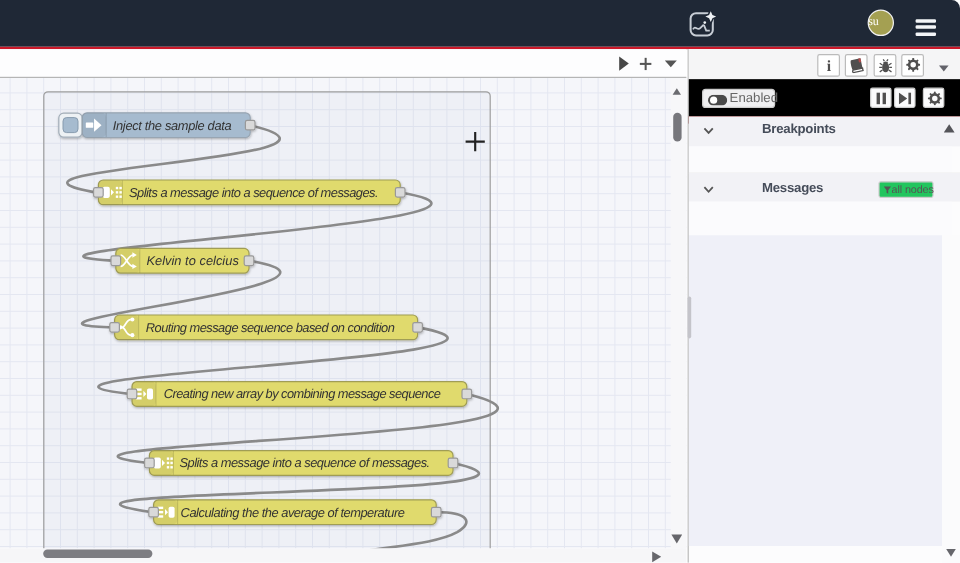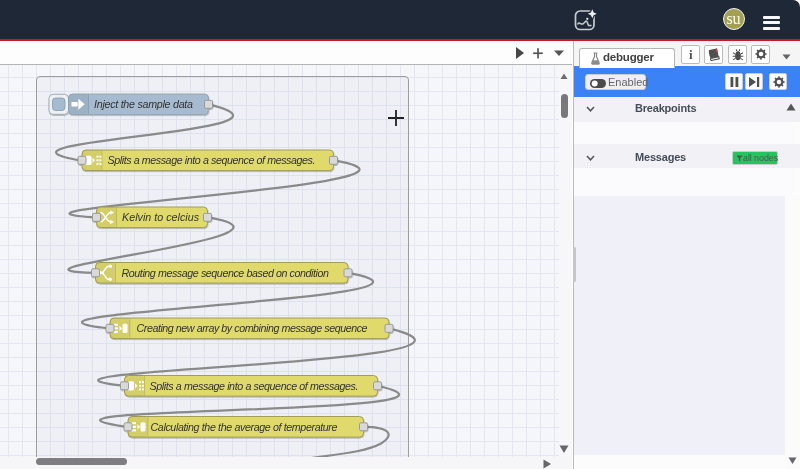--- a/index.html
+++ b/index.html
@@ -4,22 +4,22 @@
 <style>
   html,body{margin:0;padding:0;width:800px;height:469px;overflow:hidden;background:#fff;
     font-family:"Liberation Sans",sans-serif;}
   #page{position:relative;width:800px;height:469px;overflow:hidden;}
   .abs{position:absolute;}
   
   #header{left:0;top:0;width:800px;height:39px;background:#1f2836;border-top-right-radius:7px;}
   #deploy{left:612px;top:10px;width:92px;height:20px;background:#3b434e;border-radius:2px;}
   #deploy span{position:absolute;left:35px;top:3px;font-size:13px;color:#939ba6;}
   #avatar{left:722.5px;top:8px;width:20px;height:20px;border-radius:50%;background:#a4a052;
-    border:1.8px solid #f2f2f2;color:#fff;font-family:"Liberation Serif",serif;font-size:16px;
-    text-align:center;line-height:20px;}
+    border:1.8px solid #f2f2f2;color:#fff;font-family:"Liberation Serif",serif;font-size:10px;
+    line-height:20px;}
   .hbar{left:763px;width:17px;height:3px;background:#f4f6f8;border-radius:1px;}
   
   #redline{left:0;top:39px;width:800px;height:2px;background:#ca1728;}
   
   #ctabs{left:0;top:41px;width:572px;height:23px;background:#fdfdfe;border-bottom:1px solid #b5b5b5;}
   
   #canvas{left:0;top:65px;width:572px;height:392px;background:#f5f6fa;overflow:hidden;
     background-image:linear-gradient(to right,#e4e7f1 1px,transparent 1px),
                      linear-gradient(to bottom,#e4e7f1 1px,transparent 1px);
     background-size:14px 14px;background-position:8px 12px;}
@@ -31,21 +31,21 @@
   #vthumb2{left:572.8px;top:247px;width:3px;height:35px;background:#c4c4ca;border-radius:1.5px;z-index:5;}
   #htrack{left:0;top:457px;width:572px;height:12px;background:#f6f6f8;}
   #hthumb{left:36px;top:457.5px;width:91px;height:7.5px;background:#7d7d82;border-radius:3.75px;}
   
   #sidebar{left:573px;top:41px;width:227px;height:428px;background:#fcfcfd;border-left:1px solid #b9b9b9;}
   #stabbar{left:0;top:0;width:227px;height:25px;background:#f5f5f6;border-bottom:1px solid #b5b5b5;}
   #stab{left:5px;top:7px;width:94px;height:19px;background:#fff;border:1px solid #b5b5b5;
     border-bottom:none;border-radius:3px 3px 0 0;z-index:2;}
   #stab span{position:absolute;left:23px;top:2px;font-size:11.5px;font-weight:bold;color:#414141;letter-spacing:-0.2px;}
   .sbtn{top:3.5px;width:19px;height:19px;background:#fff;border:1px solid #bbb;border-radius:2px;box-sizing:border-box;}
-  #stoolbar{left:0;top:25px;width:227px;height:31px;background:#3b82f6;border-bottom:6px solid #b91c1c;}
+  #stoolbar{left:0;top:25px;width:227px;height:31px;background:#000000;border-bottom:6px solid #b91c1c;}
   #enbtn{left:11px;top:8px;width:61px;height:16px;background:#efeff1;border:1px solid #ccc;border-radius:3px;box-sizing:border-box;}
   #enbtn span{position:absolute;left:22px;top:1px;font-size:11px;color:#666;}
   .tbtn{top:7px;width:18px;height:17px;background:#fbfbfc;border:1px solid #ccc;border-radius:2px;box-sizing:border-box;}
   .shdr{left:0;width:227px;height:25px;background:#f2f2f6;}
   .shdr b{position:absolute;left:25px;top:5px;font-size:11px;letter-spacing:-0.2px;color:#454c59;margin-left:36px;}
   #allnodes{left:158px;top:6.5px;width:46px;height:14px;white-space:nowrap;background:#22c55e;border:1px solid #ccc;border-radius:2px;box-sizing:border-box;}
   #allnodes span{position:absolute;left:10px;top:1.5px;font-size:9px;color:#555;white-space:nowrap;letter-spacing:-0.1px;}
   #msgarea{left:0;top:155px;width:211px;height:259px;background:#eff0f8;}
   #sstrack{left:211px;top:155px;width:16px;height:273px;background:#fbfbfc;}
 </style>
@@ -225,27 +225,20 @@
       <polygon points="0.5,0.5 9.5,0.5 5,8" fill="#66666b"></polygon>
     </svg>
   <div id="htrack" class="abs"></div>
   <div id="hthumb" class="abs"></div>
   <svg class="abs" style="left:543px;top:458.5px" width="9" height="10">
       <polygon points="0.5,0.5 0.5,9.5 8,5" fill="#66666b"></polygon>
     </svg>
 
   <div id="sidebar" class="abs">
     <div id="stabbar" class="abs"></div>
-    <div id="stab" class="abs">
-      <svg class="abs" style="left:9px;top:2.5px" width="13" height="14" viewBox="0 0 13 14">
-        <path d="M4.6 1 L8.4 1 M5.5 1.2 L5.5 4.6 L2.9 10.6 C2.5 11.6 3.1 12.2 3.9 12.2 L9.1 12.2 C9.9 12.2 10.5 11.6 10.1 10.6 L7.5 4.6 L7.5 1.2" fill="none" stroke="#8a8a8a" stroke-width="1.2"></path>
-        <path d="M4.1 8.2 L8.9 8.2 L10 10.9 C10.2 11.5 9.8 11.9 9.2 11.9 L3.8 11.9 C3.2 11.9 2.8 11.5 3 10.9 Z" fill="#8a8a8a"></path>
-      </svg>
-      <span>debugger</span>
-    </div>
     <div class="sbtn abs" style="left:107px">
       <span style="position:absolute;left:7px;top:1px;font-family:'Liberation Serif',serif;font-weight:bold;font-size:13px;color:#504f4f;">i</span>
     </div>
     <div class="sbtn abs" style="left:130px">
       <svg style="position:absolute;left:2px;top:2.5px" width="14" height="13" viewBox="0 0 14 13">
         <g transform="rotate(-12 7 6.5)">
         <path d="M3.2 1.2 L11.2 1.2 L11.2 9.6 L3.2 9.6 C2.1 9.6 2.1 1.2 3.2 1.2 Z" fill="#504f4f"></path>
             <rect x="9.3" y="1.2" width="1.9" height="3.4" fill="#b24a4a"></rect>
         <path d="M3.1 9.7 C2.4 10.3 2.4 11.3 3.1 11.8 L11.2 11.8 L11.2 9.7 Z" fill="none" stroke="#504f4f" stroke-width="1.1"></path>
         </g>

